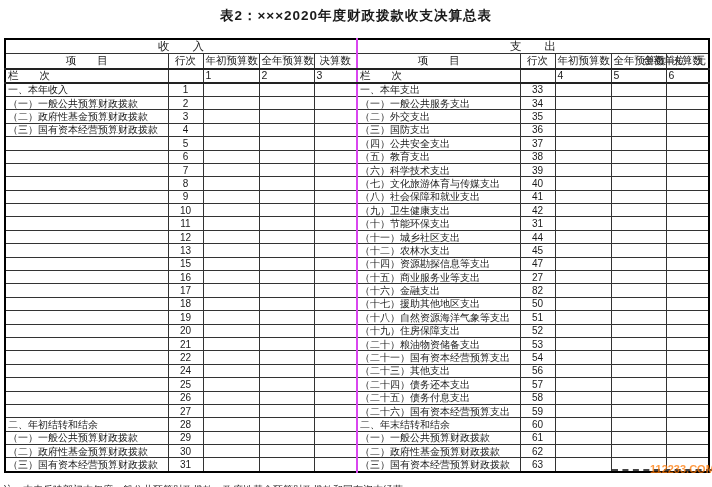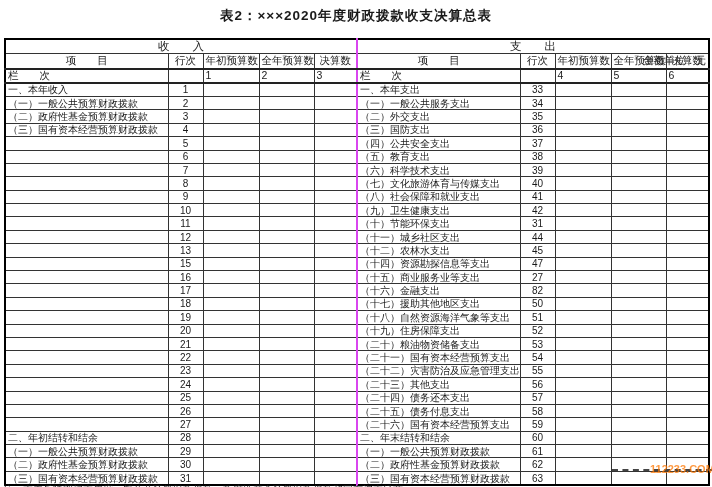--- a/index.html
+++ b/index.html
@@ -342,32 +342,20 @@
         <td class="c"></td>
         <td class="c"></td>
         <td class="item half-div">（二十一）国有资本经营预算支出</td>
         <td class="c">54</td>
         <td class="c"></td>
         <td class="c"></td>
         <td class="c"></td>
       </tr>
       <tr class="drow">
         <td class="item"></td>
-        <td class="c">23</td>
-        <td class="c"></td>
-        <td class="c"></td>
-        <td class="c"></td>
-        <td class="item half-div">（二十二）灾害防治及应急管理支出</td>
-        <td class="c">55</td>
-        <td class="c"></td>
-        <td class="c"></td>
-        <td class="c"></td>
-      </tr>
-      <tr class="drow">
-        <td class="item"></td>
         <td class="c">24</td>
         <td class="c"></td>
         <td class="c"></td>
         <td class="c"></td>
         <td class="item half-div">（二十三）其他支出</td>
         <td class="c">56</td>
         <td class="c"></td>
         <td class="c"></td>
         <td class="c"></td>
       </tr>

